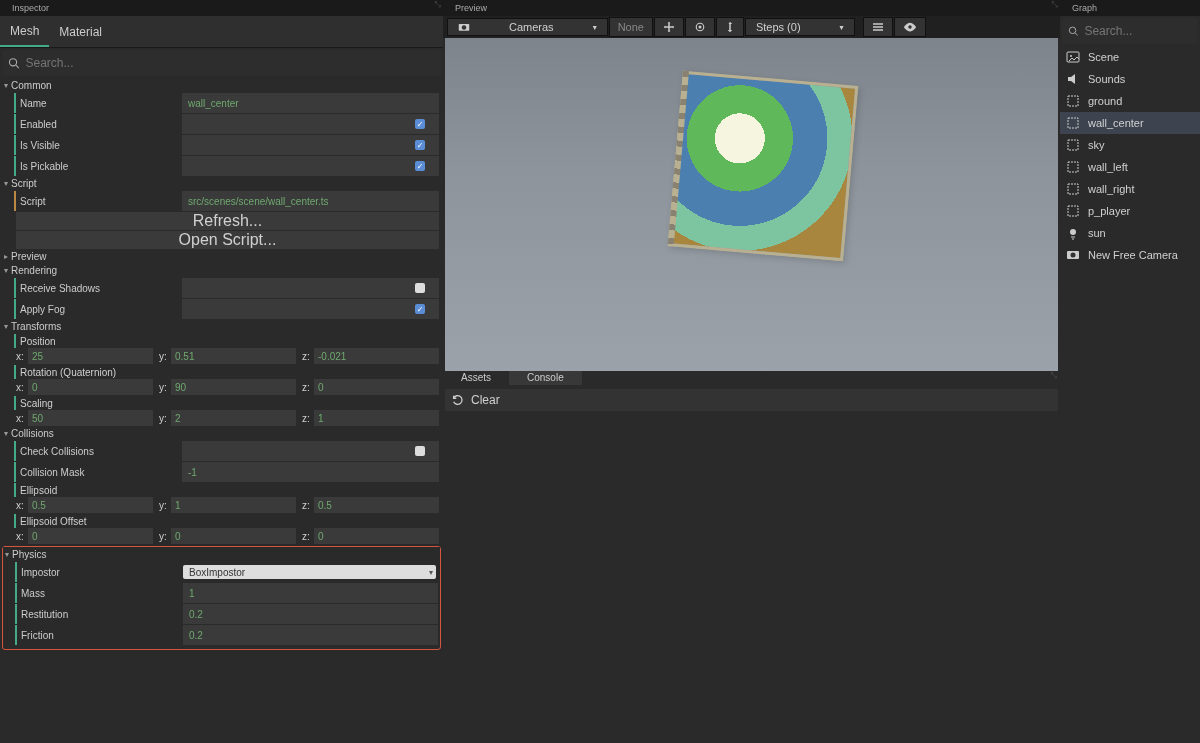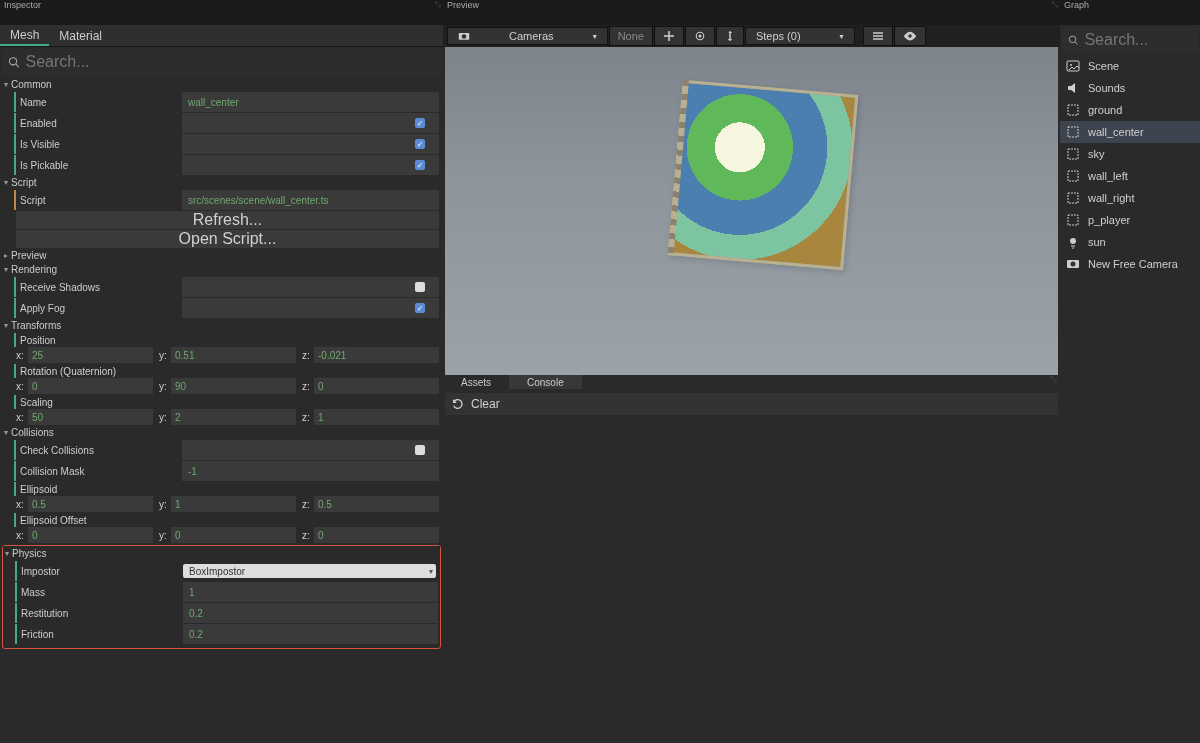--- a/index.html
+++ b/index.html
@@ -2,33 +2,33 @@
 <html><head>
 <meta charset="utf-8">
 <style>
 * { margin:0; padding:0; box-sizing:border-box; font-family:-apple-system,Helvetica,Arial,sans-serif; font-size:11px; color:#d0d0d0; user-select:none; }
 body { background:#2a2a2a; width:1200px; height:743px; overflow:hidden; display:flex; }
 .col-left { width:443px; display:flex; flex-direction:column; }
 .col-mid { width:617px; display:flex; flex-direction:column; }
 .col-right { width:140px; display:flex; flex-direction:column; }
 
 
-.panel-hdr { height:25px; background:#1a1a1a; display:flex; align-items:flex-start; padding:0 4px; position:relative; }
+.panel-hdr { height:16px; background:#1a1a1a; display:flex; align-items:center; padding:0 12px; position:relative; }
 .panel-hdr span { font-size:9px; color:#aaa; }
 .panel-hdr .diag { position:absolute; right:2px; top:0; color:#555; font-size:8px; }
 
 
-.tabbar { height:22px; background:#2f2f2f; display:flex; align-items:stretch; border-bottom:1px solid #1a1a1a; }
+.tabbar { height:32px; background:#2f2f2f; display:flex; align-items:stretch; border-bottom:1px solid #1a1a1a; }
 .tab { padding:0 10px; display:flex; align-items:center; font-size:12px; color:#ccc; cursor:pointer; }
 .tab.active { border-bottom:2px solid #4a8; }
 
 
 .search { height:26px; background:#2d2d2d; display:flex; align-items:center; padding:0 6px; margin:2px 2px 0 2px; border-radius:3px; }
 .search svg { margin-right:6px; }
-.search input { background:transparent; border:none; outline:none; width:100%; color:#ccc; font-size:16px; }
+.search input { background:transparent; border:none; outline:none; width:100%; color:#ccc; font-size:12px; }
 
 
 .insp-body { flex:1; overflow-y:auto; overflow-x:hidden; padding:2px; }
 
 .section-hdr { background:#2a2a2a; height:14px; display:flex; align-items:center; padding-left:2px; font-size:10px; color:#ccc;text-align:right; }
 .section-hdr::before { content:"▾"; font-size:8px; margin-right:3px; color:#999; }
 .section-hdr.collapsed::before { content:"▸"; }
 
 .row { height:20px; display:flex; align-items:center; margin-top:1px; }
 .row.indent { margin-left:12px; }

